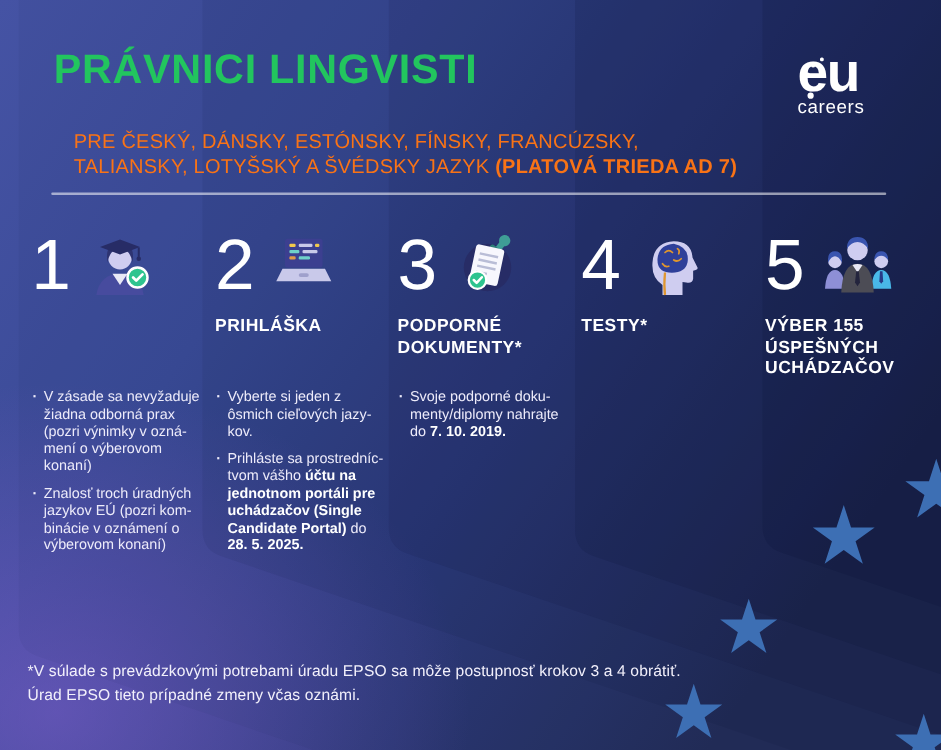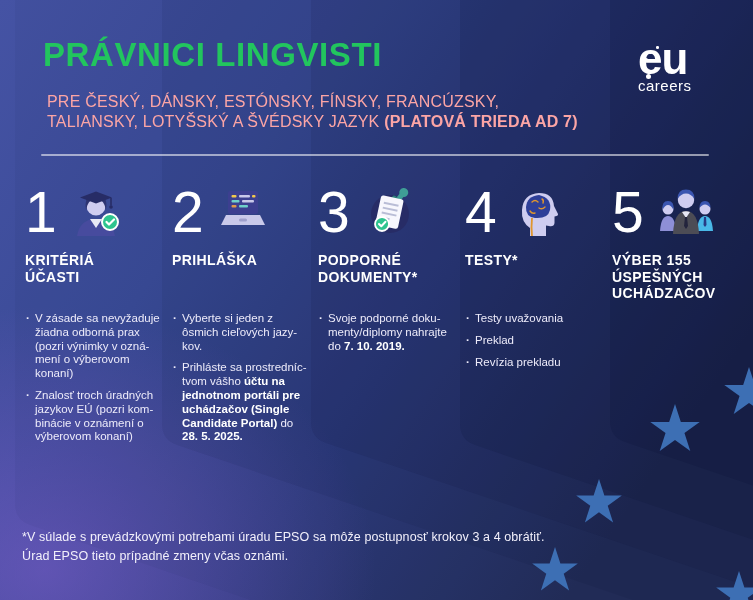--- a/index.html
+++ b/index.html
@@ -10,22 +10,22 @@
     --star-blue:#3d6fb4;
   }
   
   #bg-svg{position:absolute;inset:0;width:753px;height:600px;display:block;}
   
   .page-title{
     position:absolute;left:43px;top:36px;margin:0;
     font-size:33px;font-weight:800;letter-spacing:.6px;color:#22c55e;
   }
   .subtitle{
-    position:absolute;left:43px;top:88px;margin:4px;
-    font-size:16px;font-weight:400;line-height:20px;color:#fca5a5;letter-spacing:.2px;
+    position:absolute;left:43px;top:88px;margin:16px;
+    font-size:16px;font-weight:400;line-height:20px;color:#f97316;letter-spacing:.2px;
   }
   .subtitle b{font-weight:700;}
   .divider{
     position:absolute;left:41px;top:154px;width:668px;height:2px;
     background:rgba(255,255,255,.55);border-radius:1px;
   }
   
   .logo{position:absolute;left:638px;top:38px;width:86px;text-align:left;color:#fff;}
   .logo-main{display:block;font-size:44px;line-height:42px;font-weight:700;letter-spacing:-1px;}
   .logo-sub{display:block;font-size:15px;line-height:16px;font-weight:400;letter-spacing:.5px;margin-top:-2px;}
@@ -127,22 +127,20 @@
   <circle cx="28" cy="22" r="9.5" fill="#cfcdf0"></circle>
   <path d="M18 26 Q15.5 10 28 10 Q40.5 10 38 26 Q36 15 28 15 Q20 15 18 26 Z" fill="#2e3472"></path>
   <polygon points="12,13.5 28,7.5 44,13.5 28,19.5" fill="#272c66"></polygon>
   <line x1="43" y1="14" x2="43" y2="21.5" stroke="#272c66" stroke-width="1.6"></line>
   <circle cx="43" cy="23" r="1.8" fill="#272c66"></circle>
   <circle cx="42" cy="38" r="8" fill="#2ec48f" stroke="#ffffff" stroke-width="2"></circle>
   <path d="M38.5 38 L41 40.5 L46 35.5" stroke="#fff" stroke-width="2.2" fill="none" stroke-linecap="round" stroke-linejoin="round"></path>
 </svg>
         </span>
       </div>
-      <h2 class="step-title">KRITÉRIÁ
-ÚČASTI</h2>
       <ul class="bullets">
         <li><span>V zásade sa nevyžaduje
 žiadna odborná prax
 (pozri výnimky v ozná-
 mení o výberovom
 konaní)</span></li>
         <li><span>Znalosť troch úradných
 jazykov EÚ (pozri kom-
 binácie v oznámení o
 výberovom konaní)</span></li>
@@ -221,25 +219,20 @@
     <path d="M24 18 q3 -3 6 0"></path>
     <path d="M31 24 q3 2 6 -1"></path>
     <path d="M22 27 q2 3 5 2"></path>
     <path d="M34 15 q2 1 1 4"></path>
   </g>
   <path d="M24 34 Q23 44 24 52" stroke="#e0962e" stroke-width="1.8" fill="none"></path>
 </svg>
         </span>
       </div>
       <h2 class="step-title">TESTY*</h2>
-      <ul class="bullets">
-        <li><span>Testy uvažovania</span></li>
-        <li><span>Preklad</span></li>
-        <li><span>Revízia prekladu</span></li>
-      </ul>
     </section>
     <section class="step step-5">
       <div class="step-head">
         <span class="step-number">5</span>
         <span class="step-icon">
           <svg viewBox="0 0 64 56">
   <circle cx="13" cy="25" r="5.5" fill="#cfcdf0"></circle>
   <path d="M7.5 26 Q6.5 17 13 17 Q19.5 17 18.5 26 Q16 21 13 21 Q10 21 7.5 26 Z" fill="#3a55b0"></path>
   <path d="M5 47 Q6 32 13 32 Q20 32 21 47 Z" fill="#8e8fd6"></path>
   <circle cx="50" cy="25" r="5.5" fill="#cfcdf0"></circle>

